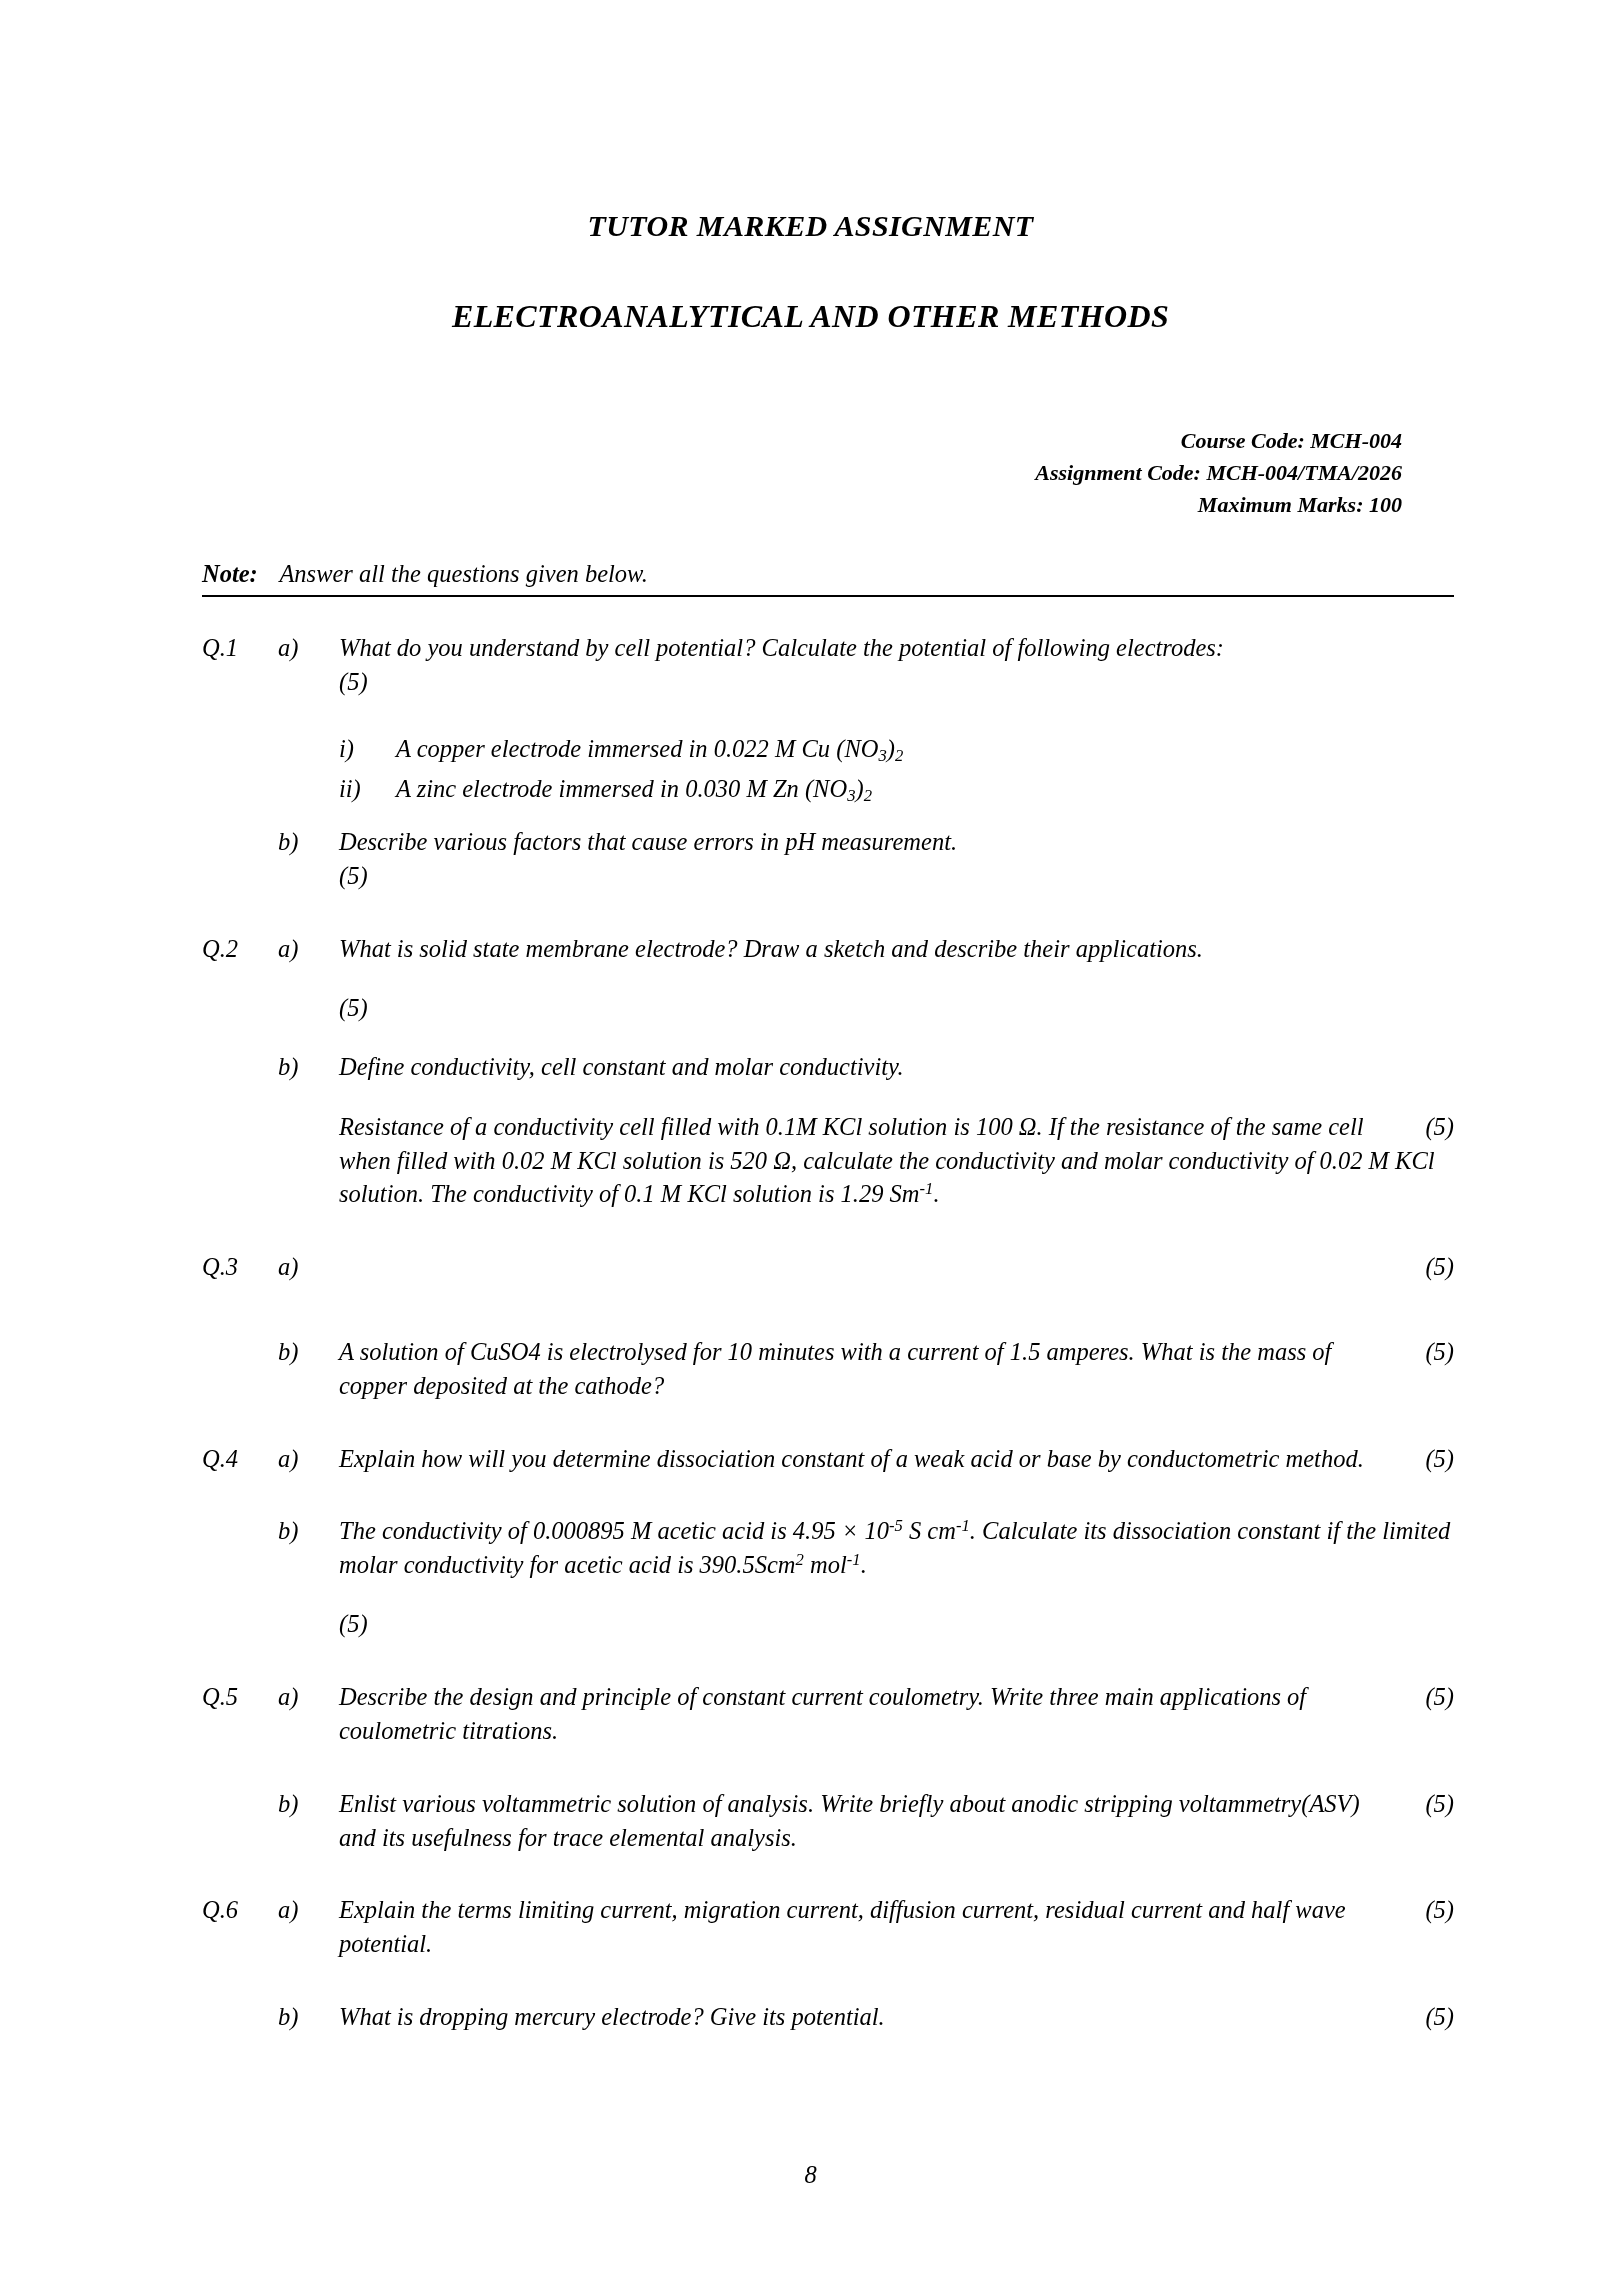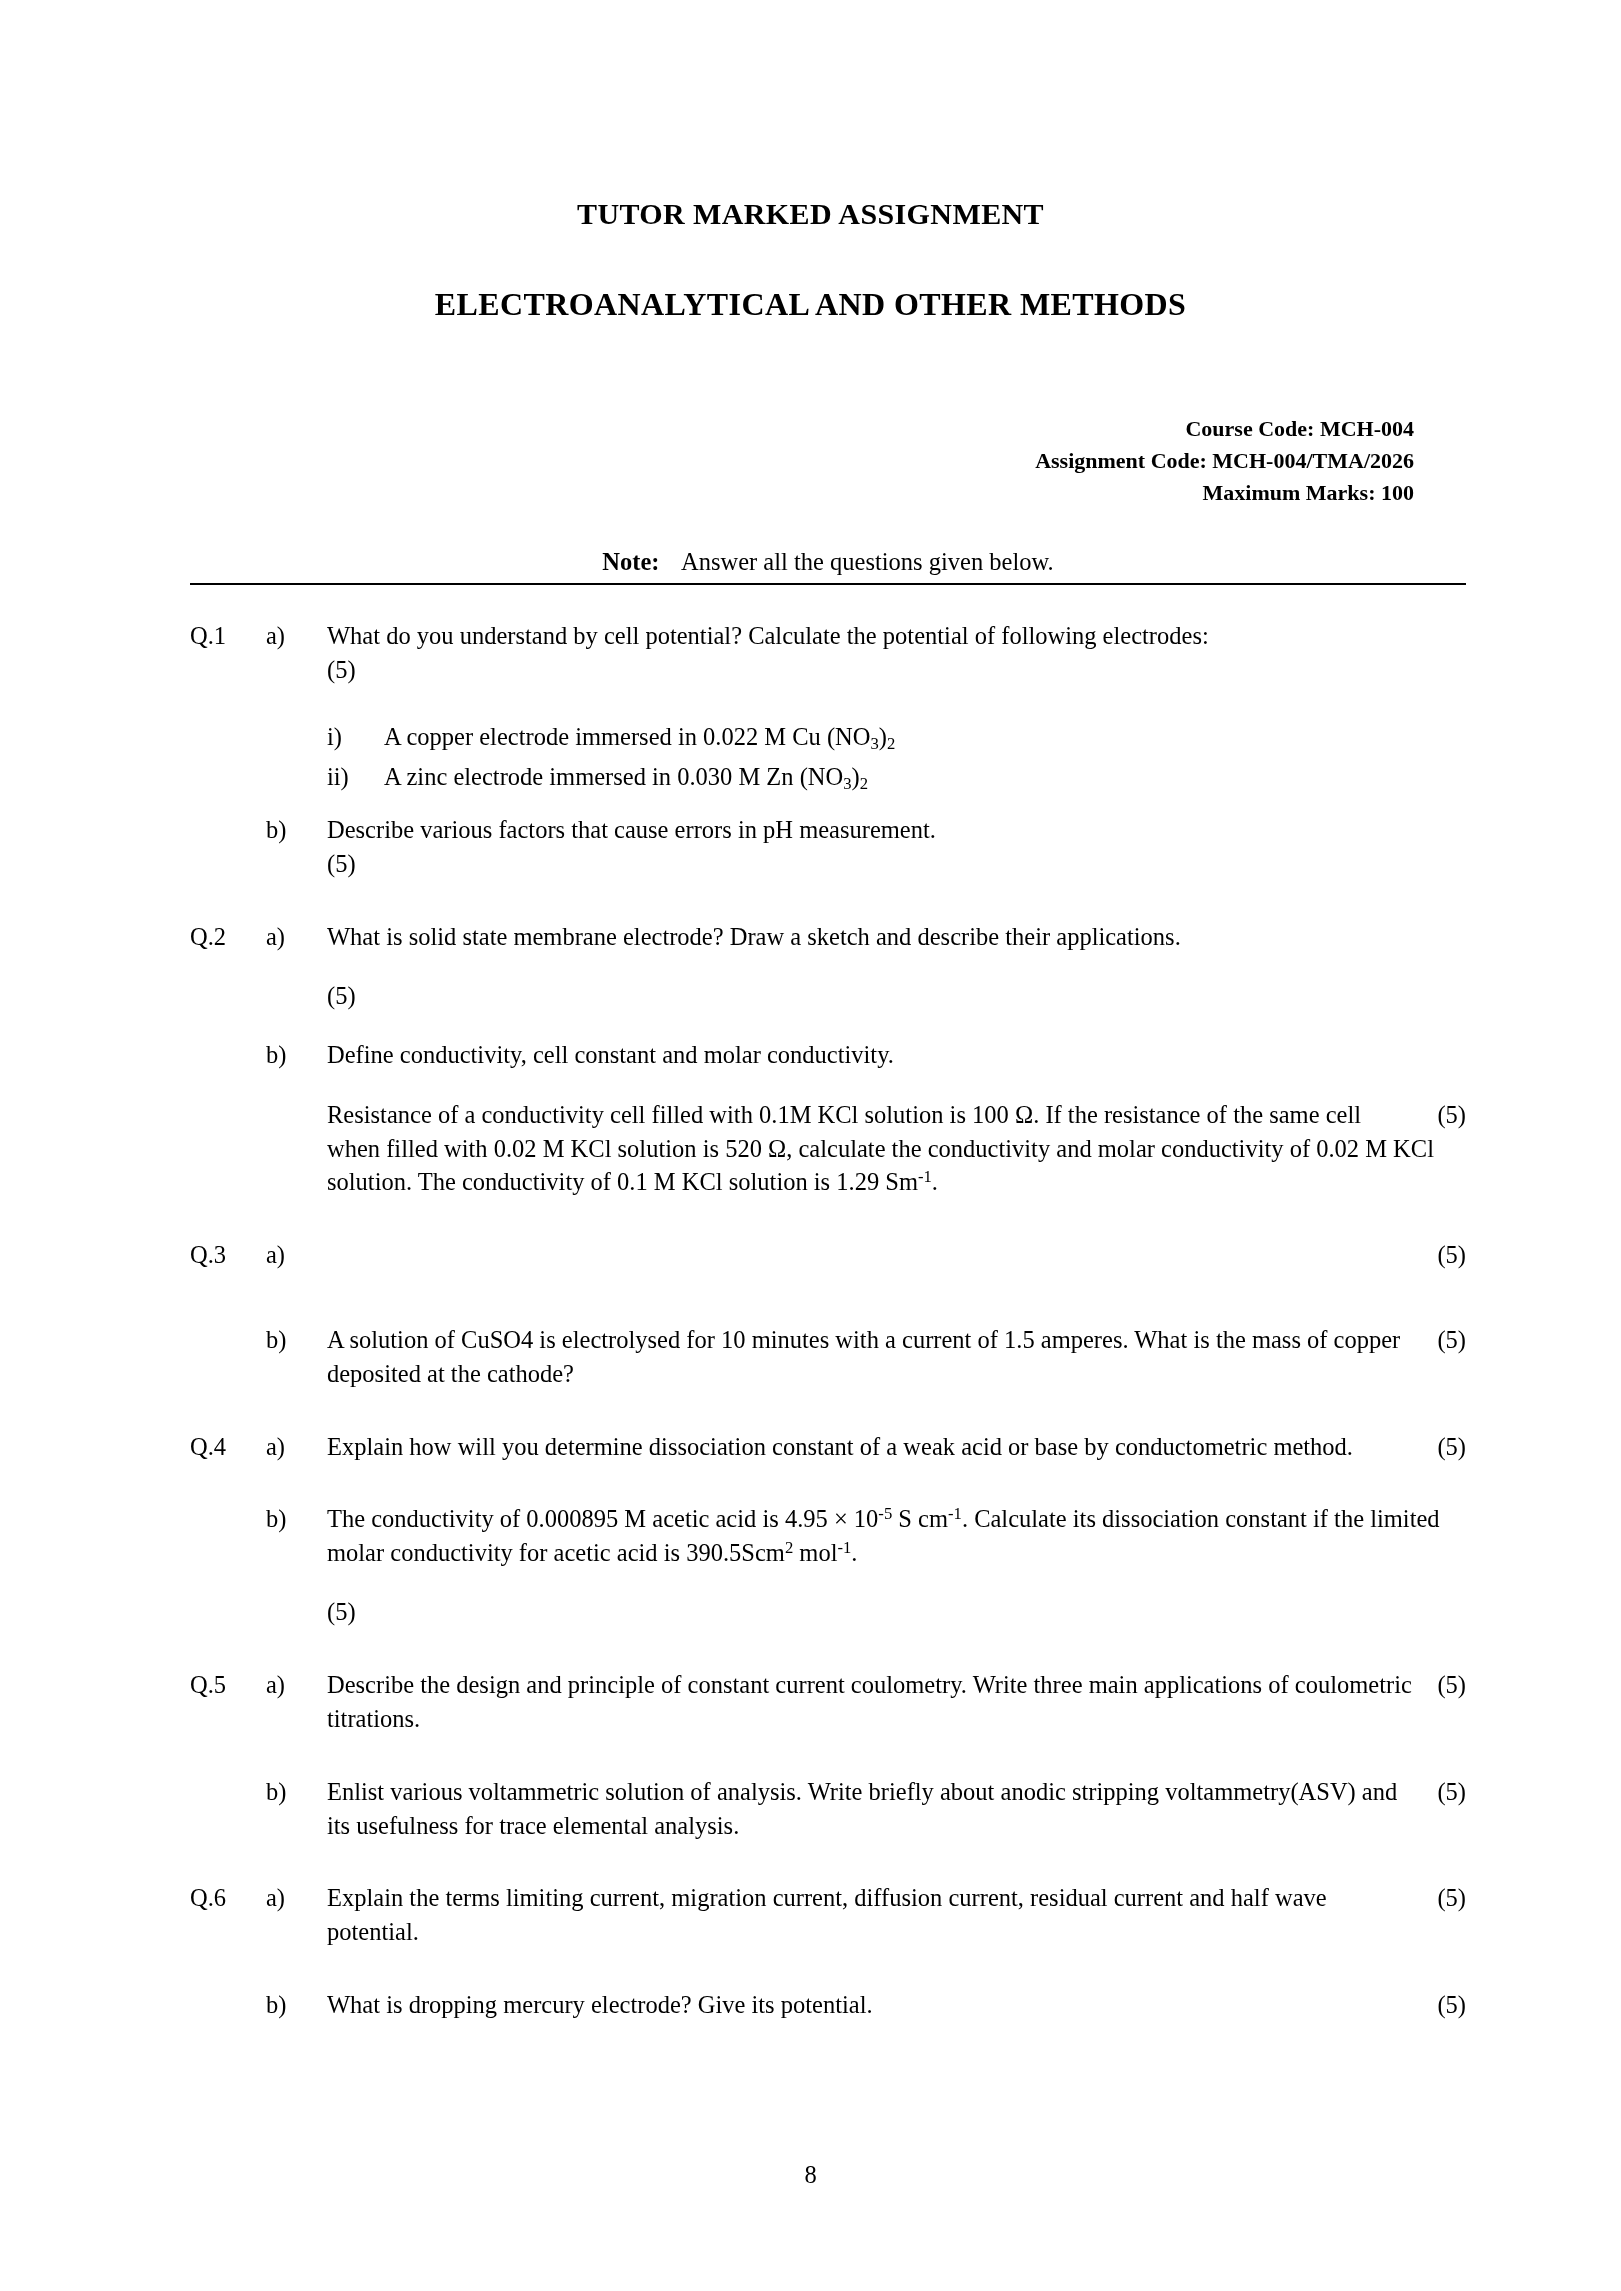--- a/index.html
+++ b/index.html
@@ -13,22 +13,23 @@
     height: 2292px;
     font-family: "Liberation Serif", "DejaVu Serif", serif;
     color: #000000;
     position: relative;
     overflow: hidden;
   }
   .page {
     width: 1621px;
     height: 2140px;
     box-sizing: border-box;
-    padding: 4px;
+    padding: 16px;
     position: relative;
+    font-style: italic;
   }
 
   
   .title-block {
     padding-top: 192px;
     text-align: center;
   }
   .doc-title {
     font-size: 30px;
     font-weight: bold;
@@ -60,21 +61,20 @@
   .note-block {
     margin-top: 37px;
     margin-left: 186px;
     margin-right: 151px;
     border-bottom: 2px solid #000;
     padding-bottom: 4.9px;
     font-size: 24.5px;
     line-height: 1.3;
     display: flex;
     align-items: baseline;
-    justify-content: center;
   }
   .note-label {
     font-weight: bold;
     margin-right: 21.6px;
   }
   .note-text { font-weight: normal; }
 
   
   .questions {
     margin-top: 34px;

